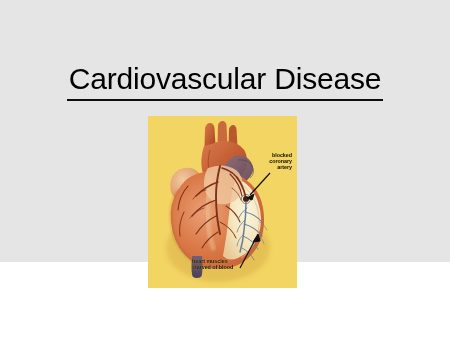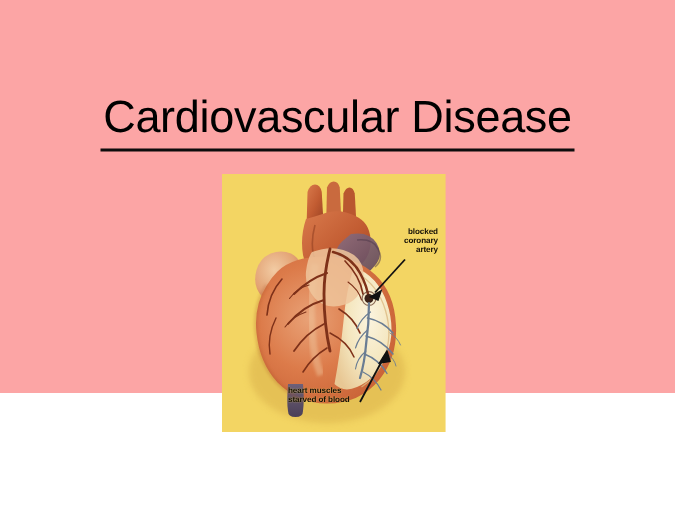--- a/index.html
+++ b/index.html
@@ -13,21 +13,21 @@
     font-family: "Liberation Sans", sans-serif;
     overflow: hidden;
     position: relative;
   }
 
   .slide {
     position: absolute;
     left: 0; top: 0;
     width: 450px;
     height: 262px;
-    background: #fca5a5;
+    background: #e5e5e5;
   }
 
   
   .title-block {
     position: absolute;
     left: 0;
     top: 62px;
     width: 450px;
     text-align: center;
   }

